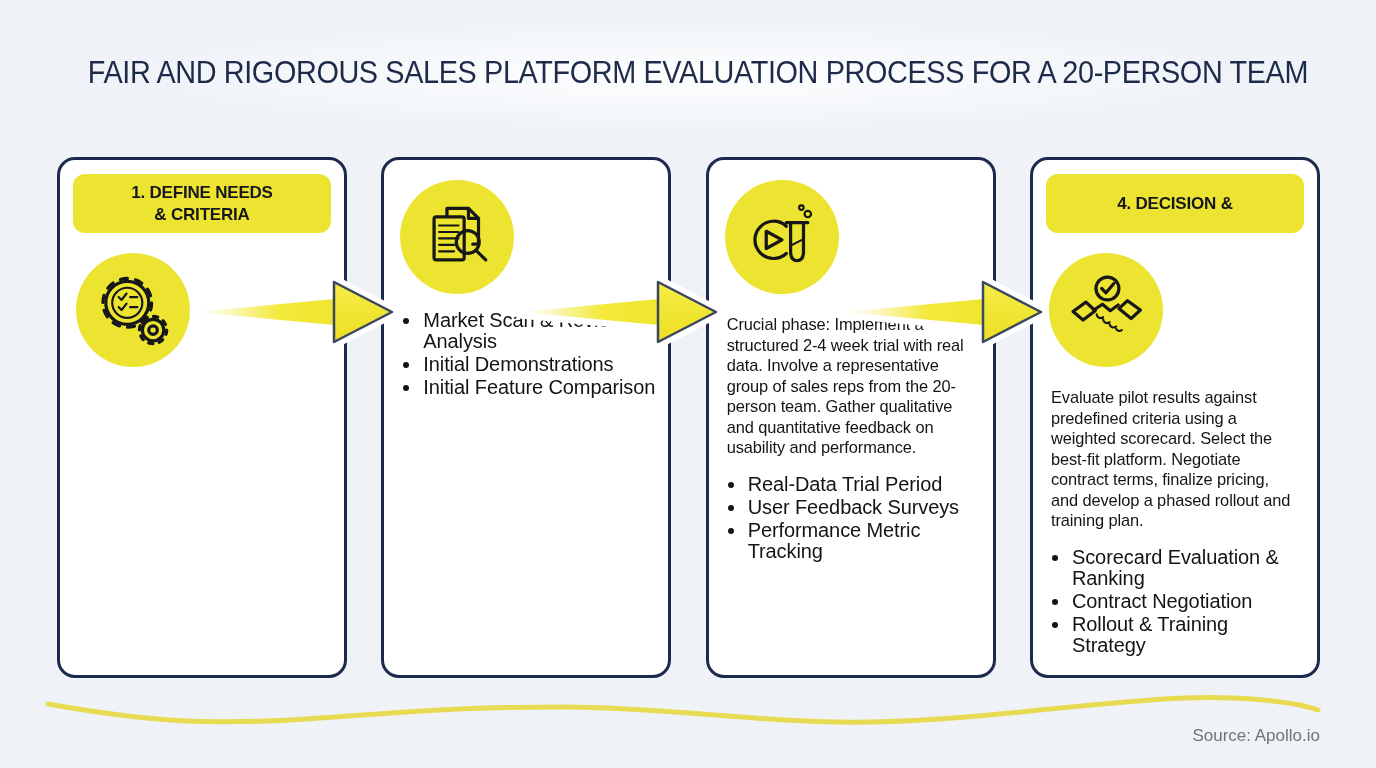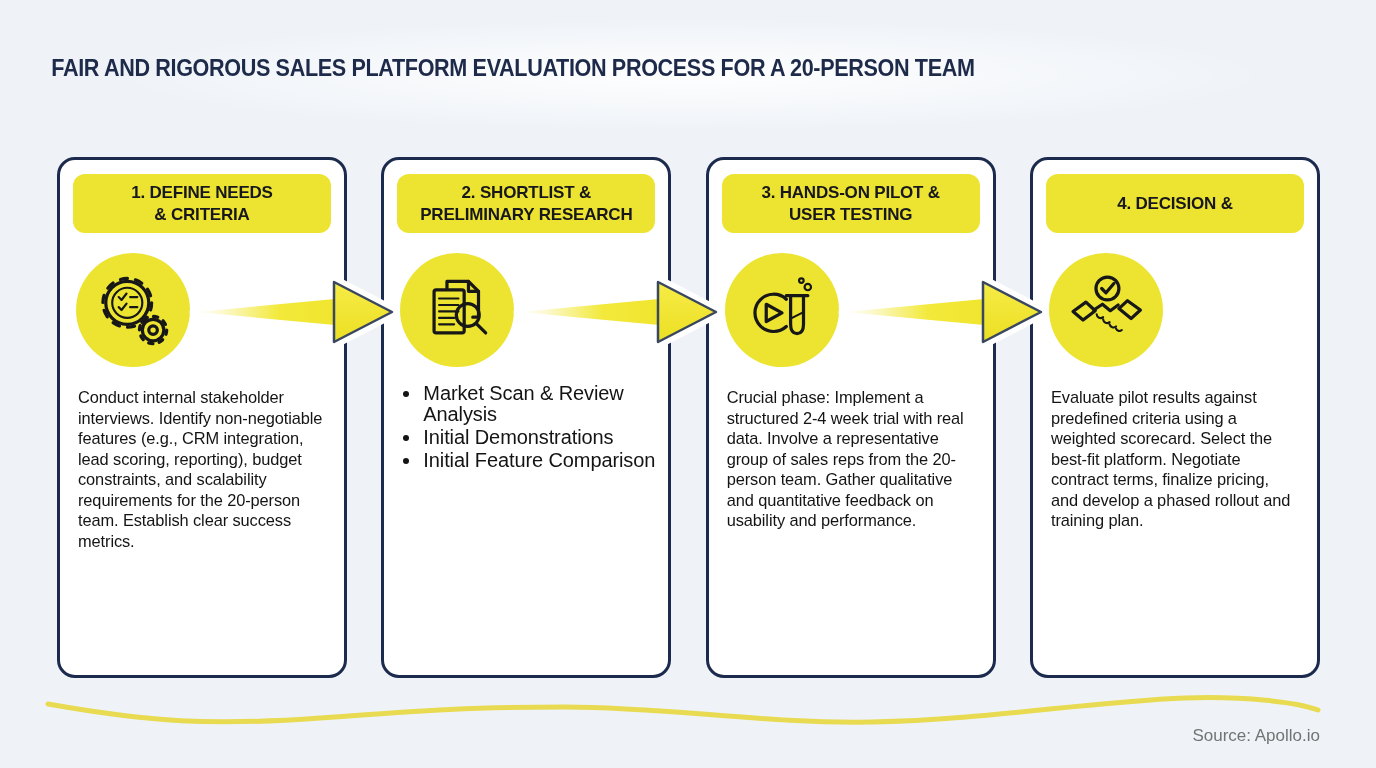--- a/index.html
+++ b/index.html
@@ -12,22 +12,22 @@
   }
   .canvas { position:absolute; inset:0; }
 
   .title-glow {
     position:absolute; left:120px; top:20px; width:1140px; height:110px;
     background:radial-gradient(ellipse at center, rgba(255,255,255,.95) 0%, rgba(255,255,255,0) 72%);
     pointer-events:none;
   }
   h1.page-title {
     position:absolute; top:54px; left:0; width:100%;
-    text-align:left; color:#1e2a4a;
-    font-size:24px; font-weight:bold; letter-spacing:-0.4px;
+    text-align:right; color:#1e2a4a;
+    font-size:32px; font-weight:normal; letter-spacing:-0.4px;
     white-space:nowrap;
   }
   h1.page-title span { display:inline-block; transform:scaleX(0.9); transform-origin:center; }
 
   .cards {
     position:absolute; left:57px; top:157px; width:1263px; height:521px;
     display:flex; justify-content:space-between;
   }
   .card {
     width:290px; height:521px;
@@ -115,28 +115,23 @@
           <circle class="ink-thin" cx="52" cy="50" r="21"></circle>
           <polyline class="ink-thin" points="40,42 44,46 51,37"></polyline>
           <line class="ink-thin" x1="56" y1="42" x2="66" y2="42"></line>
           <polyline class="ink-thin" points="40,56 44,60 51,51"></polyline>
           <line class="ink-thin" x1="56" y1="56" x2="66" y2="56"></line>
           <circle class="ink" cx="88" cy="88" r="19" stroke-width="8" stroke-dasharray="6 8.93" fill="none"></circle>
           <circle class="ink" cx="88" cy="88" r="15" fill="#ece431"></circle>
           <circle class="ink" cx="88" cy="88" r="6"></circle>
         </svg>
       </div>
-      <p class="desc">Conduct internal stakeholder interviews. Identify non-negotiable features (e.g., CRM integration, lead scoring, reporting), budget constraints, and scalability requirements for the 20-person team. Establish clear success metrics.</p>
-    </section>
-
-    <section class="card">
-      <div class="banner">
-        <span>2. SHORTLIST &amp;</span>
-        <span>PRELIMINARY RESEARCH</span>
-      </div>
+    </section>
+
+    <section class="card">
       <div class="icon-circle">
         <svg viewBox="0 0 120 120">
           <path class="ink" d="M46,30 v-10 h30 l14,14 v36 h-8"></path>
           <path class="ink" d="M76,20 v14 h14"></path>
           <rect class="ink" x="28" y="32" width="42" height="60" rx="3"></rect>
           <line class="ink-thin" x1="35" y1="44" x2="62" y2="44"></line>
           <line class="ink-thin" x1="35" y1="53" x2="62" y2="53"></line>
           <line class="ink-thin" x1="35" y1="62" x2="62" y2="62"></line>
           <line class="ink-thin" x1="35" y1="71" x2="56" y2="71"></line>
           <line class="ink-thin" x1="35" y1="80" x2="56" y2="80"></line>
@@ -145,56 +140,62 @@
         </svg>
       </div>
       <ul class="bullets">
         <li>Market Scan &amp; Review Analysis</li>
         <li>Initial Demonstrations</li>
         <li>Initial Feature Comparison</li>
       </ul>
     </section>
 
     <section class="card">
-      <div class="banner">
-        <span>3. HANDS-ON PILOT &amp;</span>
-        <span>USER TESTING</span>
-      </div>
       <div class="icon-circle">
         <svg viewBox="0 0 120 120">
           <path class="ink" d="M66,45 a26,26 0 1 0 0,38"></path>
           <path class="ink" d="M38,52 L60,64 L38,76 Z"></path>
           <line class="ink" x1="66" y1="40" x2="96" y2="40"></line>
           <path class="ink" d="M72,42 L72,80 Q72,93 81,93 Q90,93 90,80 L90,42"></path>
           <line class="ink-thin" x1="72" y1="72" x2="90" y2="63"></line>
           <circle class="ink-thin" cx="96" cy="28" r="4.5"></circle>
           <circle class="ink-thin" cx="87" cy="19" r="3.2"></circle>
         </svg>
       </div>
       <p class="desc">Crucial phase: Implement a structured 2-4 week trial with real data. Involve a representative group of sales reps from the 20-person team. Gather qualitative and quantitative feedback on usability and performance.</p>
+      <ul class="bullets">
+        <li>Real-Data Trial Period</li>
+        <li>User Feedback Surveys</li>
+        <li>Performance Metric Tracking</li>
+      </ul>
     </section>
 
     <section class="card">
       <div class="banner">
         <span>4. DECISION &amp;</span>
       </div>
       <div class="icon-circle">
         <svg viewBox="0 0 120 120">
           <circle class="ink" cx="62" cy="30" r="16"></circle>
           <polyline class="ink" points="54,30 60,36 71,23"></polyline>
           <path class="ink" d="M14,62 L32,49 L45,61 L28,74 Z"></path>
           <path class="ink" d="M108,60 L90,47 L78,58 L95,72 Z"></path>
           <path class="ink" d="M43,60 L55,52 L66,61 L77,53"></path>
           <path class="ink-thin" d="M47,66 a5.5,5.5 0 0 0 9,4"></path>
           <path class="ink-thin" d="M56,73 a5.5,5.5 0 0 0 9,4"></path>
           <path class="ink-thin" d="M65,80 a5.5,5.5 0 0 0 9,3"></path>
           <path class="ink-thin" d="M74,86 a5,5 0 0 0 8,2"></path>
         </svg>
       </div>
       <p class="desc">Evaluate pilot results against predefined criteria using a weighted scorecard. Select the best-fit platform. Negotiate contract terms, finalize pricing, and develop a phased rollout and training plan.</p>
+      <ul class="bullets">
+        <li>Scorecard Evaluation &amp; Ranking</li>
+        <li>Contract Negotiation</li>
+        <li>Rollout &amp; Training Strategy</li>
+      </ul>
     </section>
 
   </div>
 
   <svg class="arrow arrow-1" viewBox="0 0 204 84">
     <path d="M2,42 L140,29 L140,12 L198,42 L140,72 L140,55 Z" fill="#ffffff" stroke="#ffffff" stroke-width="13" stroke-linejoin="round"></path>
     <path d="M2,42 L141,29 L141,55 Z" fill="url(#tailGrad)"></path>
     <path d="M140,12 L198,42 L140,72 Z" fill="url(#headGrad)" stroke="#3a4760" stroke-width="2.5" stroke-linejoin="round"></path>
   </svg>
   <svg class="arrow arrow-2" viewBox="0 0 204 84">

